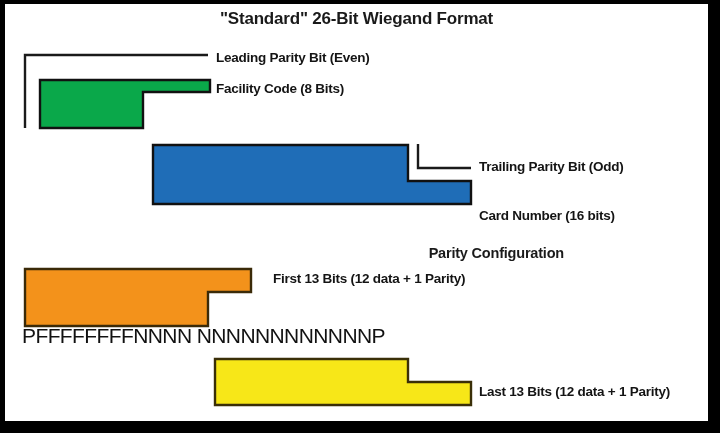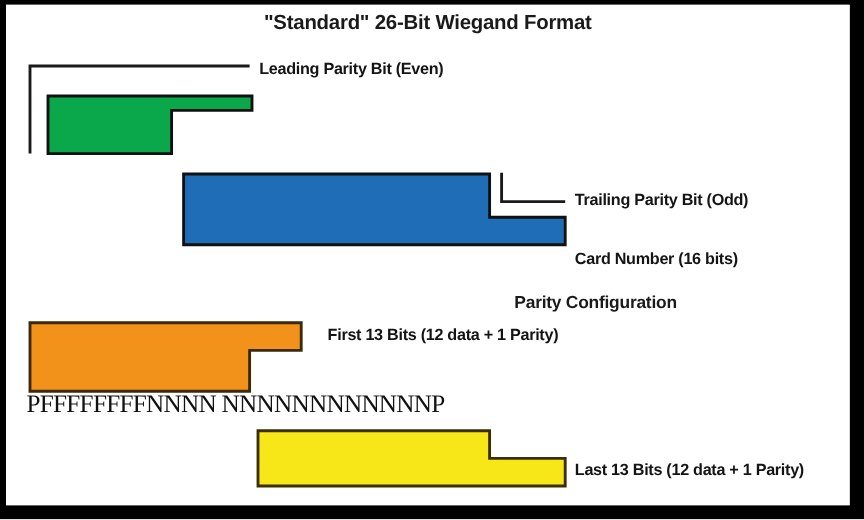--- a/index.html
+++ b/index.html
@@ -98,28 +98,29 @@
 
       <polyline points="413,140 413,164 466,164" fill="none" stroke="#1a1a1a" stroke-width="2.4"></polyline>
 
       <polygon points="20,265 246,265 246,288 203,288 203,322 20,322" fill="#f3921b" stroke="#3a2a08" stroke-width="2.4"></polygon>
 
       <polygon points="210,355 403,355 403,378 466,378 466,401 210,401" fill="#f7e718" stroke="#3a2f08" stroke-width="2.4"></polygon>
     </svg>
 
     <div class="label" style="left:211px; top:46px;">Leading Parity Bit (Even)</div>
 
+    <div class="label" style="left:211px; top:77px;">Facility Code (8 Bits)</div>
 
     <div class="label" style="left:474px; top:155px;">Trailing Parity Bit (Odd)</div>
 
     <div class="label" style="left:474px; top:188px;margin-top:16px;">Card Number (16 bits)</div>
 
 
     <div class="subtitle" style="left:0; top:241px; width:559px; text-align:right;">Parity Configuration</div>
 
     <div class="label" style="left:256px; top:267px;padding-left:12px;">First 13 Bits (12 data + 1 Parity)</div>
 
-    <div class="bitstring" style="left:17px; top:320px;font-family:Liberation Serif, serif;">PFFFFFFFFNNNN NNNNNNNNNNNNP</div>
+    <div class="bitstring" style="left:17px; top:320px;">PFFFFFFFFNNNN NNNNNNNNNNNNP</div>
 
     <div class="label" style="left:474px; top:380px;">Last 13 Bits (12 data + 1 Parity)</div>
 
   </div>
 </div>
 
 </body></html>

